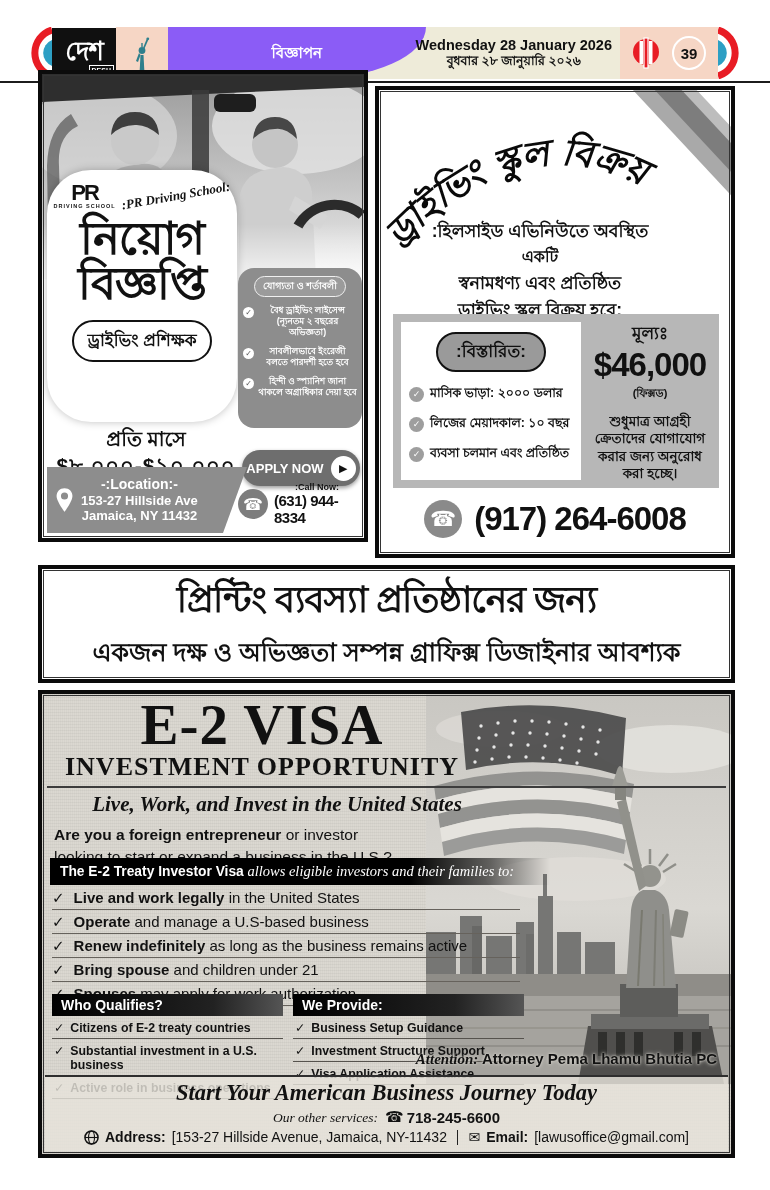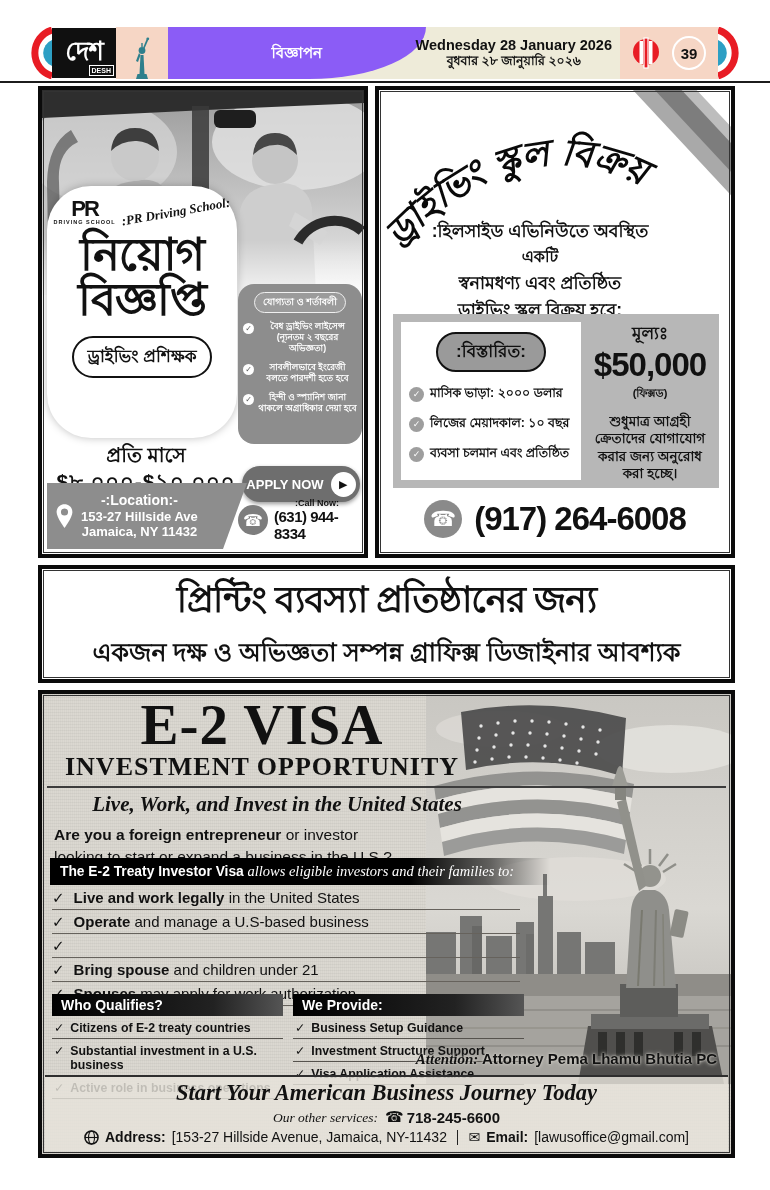--- a/index.html
+++ b/index.html
@@ -24,21 +24,21 @@
   .date-bn{font-size:12.5px;font-weight:bold;}
   .pink-right{width:98px;background:#f6d6c5;display:flex;align-items:center;justify-content:space-evenly;}
   .page-num{width:30px;height:30px;border:2px solid #fff;border-radius:50%;display:flex;align-items:center;justify-content:center;font-weight:bold;font-size:15px;color:#111;}
   .header-rule{position:absolute;left:0;top:81px;width:770px;height:2px;background:#1c1c1c;}
 
   
   .framed{border:4px solid #0b0b0b;box-sizing:border-box;background:#fff;}
   .framed::after{content:"";position:absolute;inset:1px;border:1px solid #333;pointer-events:none;}
 
   
-  .ad-recruit{position:absolute;left:38px;top:86px;width:330px;height:472px;overflow:hidden;}
+  .ad-recruit{position:absolute;left:38px;top:70px;width:330px;height:472px;overflow:hidden;}
   .car-photo{position:absolute;top:0;left:0;width:100%;height:205px;}
   .photo-fade{position:absolute;top:150px;left:0;right:0;height:70px;background:linear-gradient(rgba(255,255,255,0),#fff);}
   .white-card{position:absolute;left:5px;top:96px;width:190px;height:252px;background:#fff;border-radius:44px;text-align:center;box-shadow:0 0 8px rgba(0,0,0,.25);}
   .pr-row{display:flex;align-items:center;justify-content:center;gap:5px;margin-top:12px;}
   .pr-mark{line-height:1;}
   .pr-mark .pr{font-size:22px;font-weight:900;letter-spacing:-2px;}
   .pr-mark .drv{font-size:5.5px;font-weight:bold;letter-spacing:1px;}
   .pr-script{font-family:"Liberation Serif","DejaVu Serif",serif;font-style:italic;font-weight:bold;font-size:13px;transform:rotate(-10deg);}
   .ad1-title{font-size:45px;font-weight:900;line-height:1.0;letter-spacing:-1px;margin-top:6px;}
   .role-pill{border:2.5px solid #111;border-radius:22px;padding:5px 13px;font-size:17px;font-weight:bold;width:max-content;margin:14px auto 0;}
@@ -308,21 +308,21 @@
         <span class="badge">✓</span>
         <span>লিজের মেয়াদকাল: ১০ বছর</span>
       </div>
       <div class="detail-item">
         <span class="badge">✓</span>
         <span>ব্যবসা চলমান এবং প্রতিষ্ঠিত</span>
       </div>
     </div>
     <div class="price-col">
       <div class="price-label">মূল্যঃ</div>
-      <div class="price-value">$50,000</div>
+      <div class="price-value">$46,000</div>
       <div class="price-note">(ফিক্সড)</div>
       <div class="buyer-note">শুধুমাত্র আগ্রহী ক্রেতাদের যোগাযোগ করার জন্য অনুরোধ করা হচ্ছে।</div>
     </div>
   </div>
 
   <div class="sale-phone">
     <span class="sale-phone-icon">☎</span>
     <span class="sale-phone-num">(917) 264-6008</span>
   </div>
 </div>
@@ -449,20 +449,21 @@
     <div class="benefit">
       <span class="chk">✓</span>
       <span><span class="b">Live and work legally</span><span> in the United States</span></span>
     </div>
     <div class="benefit">
       <span class="chk">✓</span>
       <span><span class="b">Operate</span><span> and manage a U.S-based business</span></span>
     </div>
     <div class="benefit">
       <span class="chk">✓</span>
+      <span><span class="b">Renew indefinitely</span><span> as long as the business remains active</span></span>
     </div>
     <div class="benefit">
       <span class="chk">✓</span>
       <span><span class="b">Bring spouse</span><span> and children under 21</span></span>
     </div>
     <div class="benefit">
       <span class="chk">✓</span>
       <span><span class="b">Spouses</span><span> may apply for work authorization</span></span>
     </div>
   </div>

